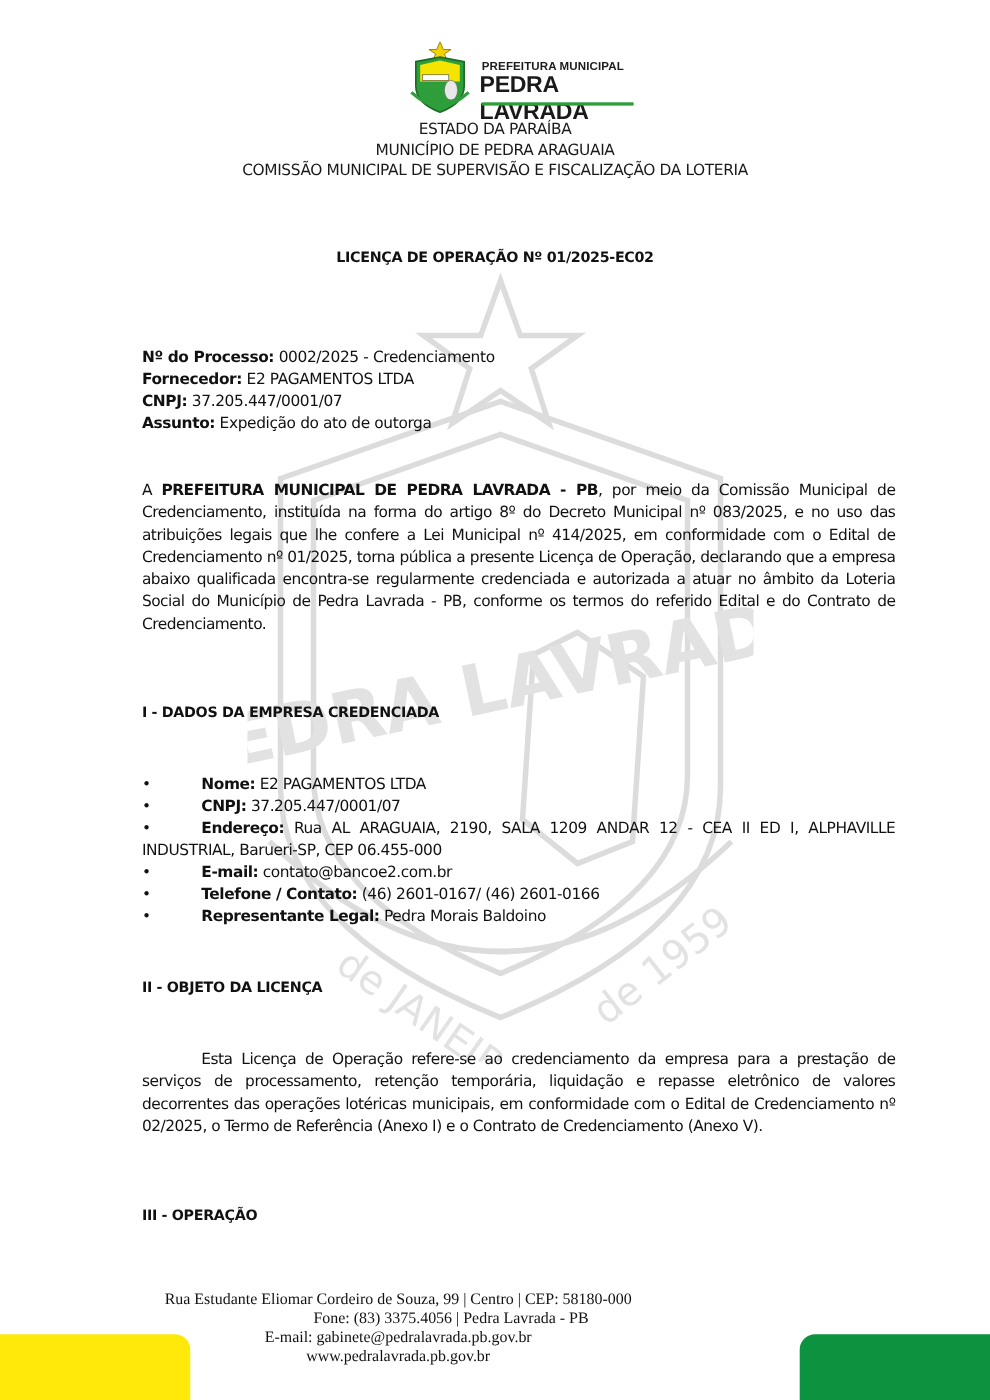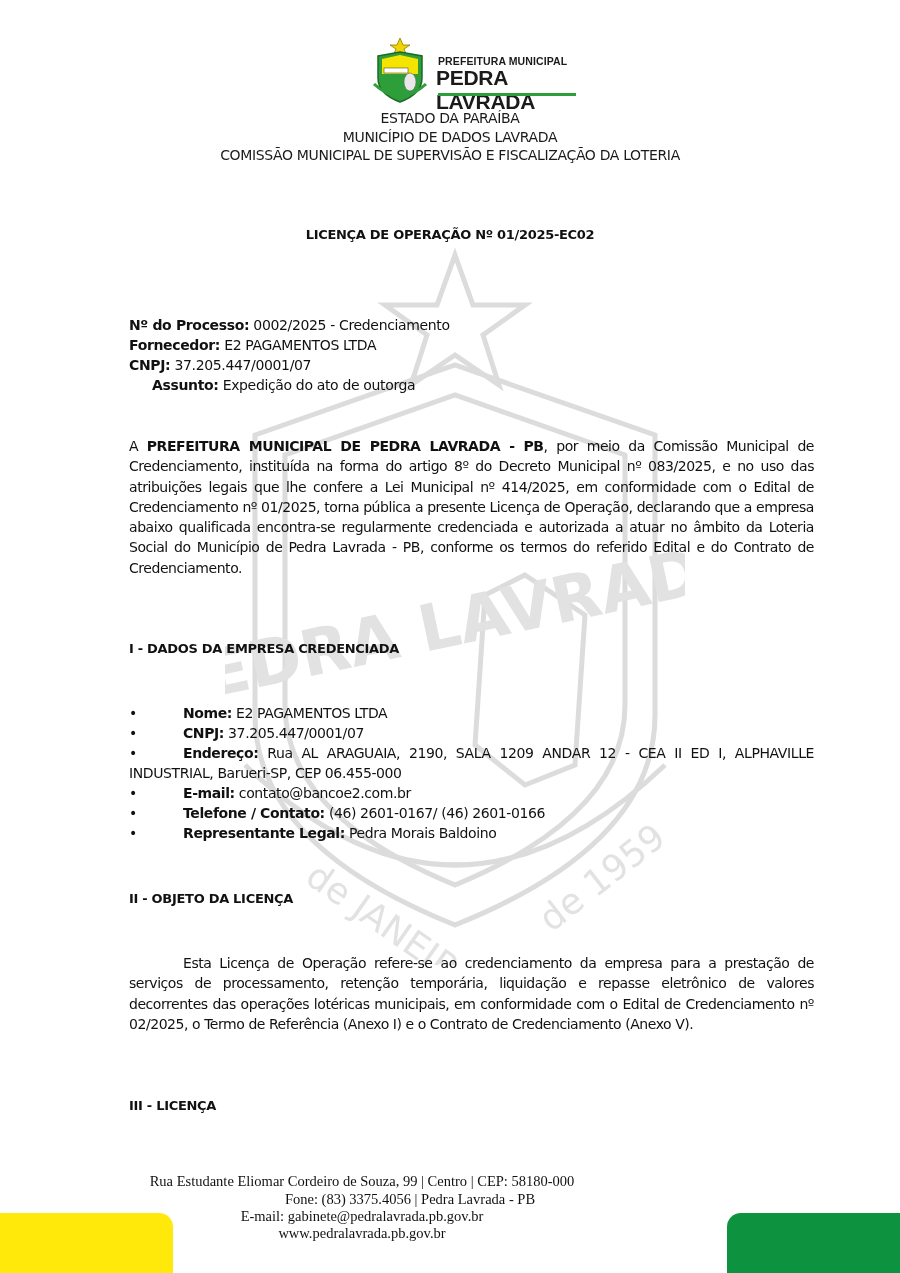--- a/index.html
+++ b/index.html
@@ -73,35 +73,35 @@
       <rect x="12" y="30" width="24" height="5" fill="#ffffff" stroke="#333" stroke-width="0.5"></rect>
       <ellipse cx="38" cy="44" rx="6" ry="9" fill="#e8e8e8" stroke="#666" stroke-width="0.6"></ellipse>
       <path d="M2,46 Q28,70 54,46" fill="none" stroke="#2e9e3a" stroke-width="3"></path>
     </svg>
     <div class="logo-small">PREFEITURA MUNICIPAL</div>
     <div class="logo-big">PEDRA LAVRADA</div>
     <div class="logo-underline"></div>
   </div>
 
   <div class="inst" style="top:110px;">ESTADO DA PARAÍBA</div>
-  <div class="inst" style="top:129px;">MUNICÍPIO DE DADOS LAVRADA</div>
+  <div class="inst" style="top:129px;">MUNICÍPIO DE PEDRA ARAGUAIA</div>
   <div class="inst" style="top:147px;">COMISSÃO MUNICIPAL DE SUPERVISÃO E FISCALIZAÇÃO DA LOTERIA</div>
 
   <div class="title">LICENÇA DE OPERAÇÃO Nº 01/2025-EC02</div>
 
   <div class="meta" style="top:317px;">
     <b>Nº do Processo:</b><span> 0002/2025 - Credenciamento</span>
   </div>
   <div class="meta" style="top:337px;">
     <b>Fornecedor:</b><span> E2 PAGAMENTOS LTDA</span>
   </div>
   <div class="meta" style="top:357px;">
     <b>CNPJ:</b><span> 37.205.447/0001/07</span>
   </div>
-  <div class="meta" style="top:377px;margin-left:23px;">
+  <div class="meta" style="top:377px;">
     <b>Assunto:</b><span> Expedição do ato de outorga</span>
   </div>
 
   <div class="para" style="top:436px;">
     <span>A </span><b>PREFEITURA MUNICIPAL DE PEDRA LAVRADA - PB</b><span>, por meio da Comissão Municipal de Credenciamento, instituída na forma do artigo 8º do Decreto Municipal nº 083/2025, e no uso das atribuições legais que lhe confere a Lei Municipal nº 414/2025, em conformidade com o Edital de Credenciamento nº 01/2025, torna pública a presente Licença de Operação, declarando que a empresa abaixo qualificada encontra-se regularmente credenciada e autorizada a atuar no âmbito da Loteria Social do Município de Pedra Lavrada - PB, conforme os termos do referido Edital e do Contrato de Credenciamento.</span>
   </div>
 
   <div class="section" style="top:641px;">I - DADOS DA EMPRESA CREDENCIADA</div>
 
   <div class="bul" style="top:703px;">
@@ -125,21 +125,21 @@
     <span class="txt"><b>Telefone / Contato:</b><span> (46) 2601-0167/ (46) 2601-0166</span></span>
   </div>
   <div class="bul" style="top:823px;">
     <span class="dot">•</span>
     <span class="txt"><b>Representante Legal:</b><span> Pedra Morais Baldoino</span></span>
   </div>
 
   <div class="section" style="top:891px;">II - OBJETO DA LICENÇA</div>
   <div class="para" style="top:953px; text-indent:54px;">Esta Licença de Operação refere-se ao credenciamento da empresa para a prestação de serviços de processamento, retenção temporária, liquidação e repasse eletrônico de valores decorrentes das operações lotéricas municipais, em conformidade com o Edital de Credenciamento nº 02/2025, o Termo de Referência (Anexo I) e o Contrato de Credenciamento (Anexo V).</div>
 
-  <div class="section" style="top:1098px;">III - LICENÇA</div>
+  <div class="section" style="top:1098px;">III - OPERAÇÃO</div>
 
   <div class="footer" style="top:1173px;">Rua Estudante Eliomar Cordeiro de Souza, 99 | Centro | CEP: 58180-000</div>
   <div class="footer" style="top:1191px;margin-left:48px;">Fone: (83) 3375.4056 | Pedra Lavrada - PB</div>
   <div class="footer" style="top:1225px;">www.pedralavrada.pb.gov.br</div>
   <div class="footer" style="top:1208px;">E-mail: gabinete@pedralavrada.pb.gov.br</div>
 
   <div class="bar-yellow"></div>
   <div class="bar-green"></div>
 </div>
 

